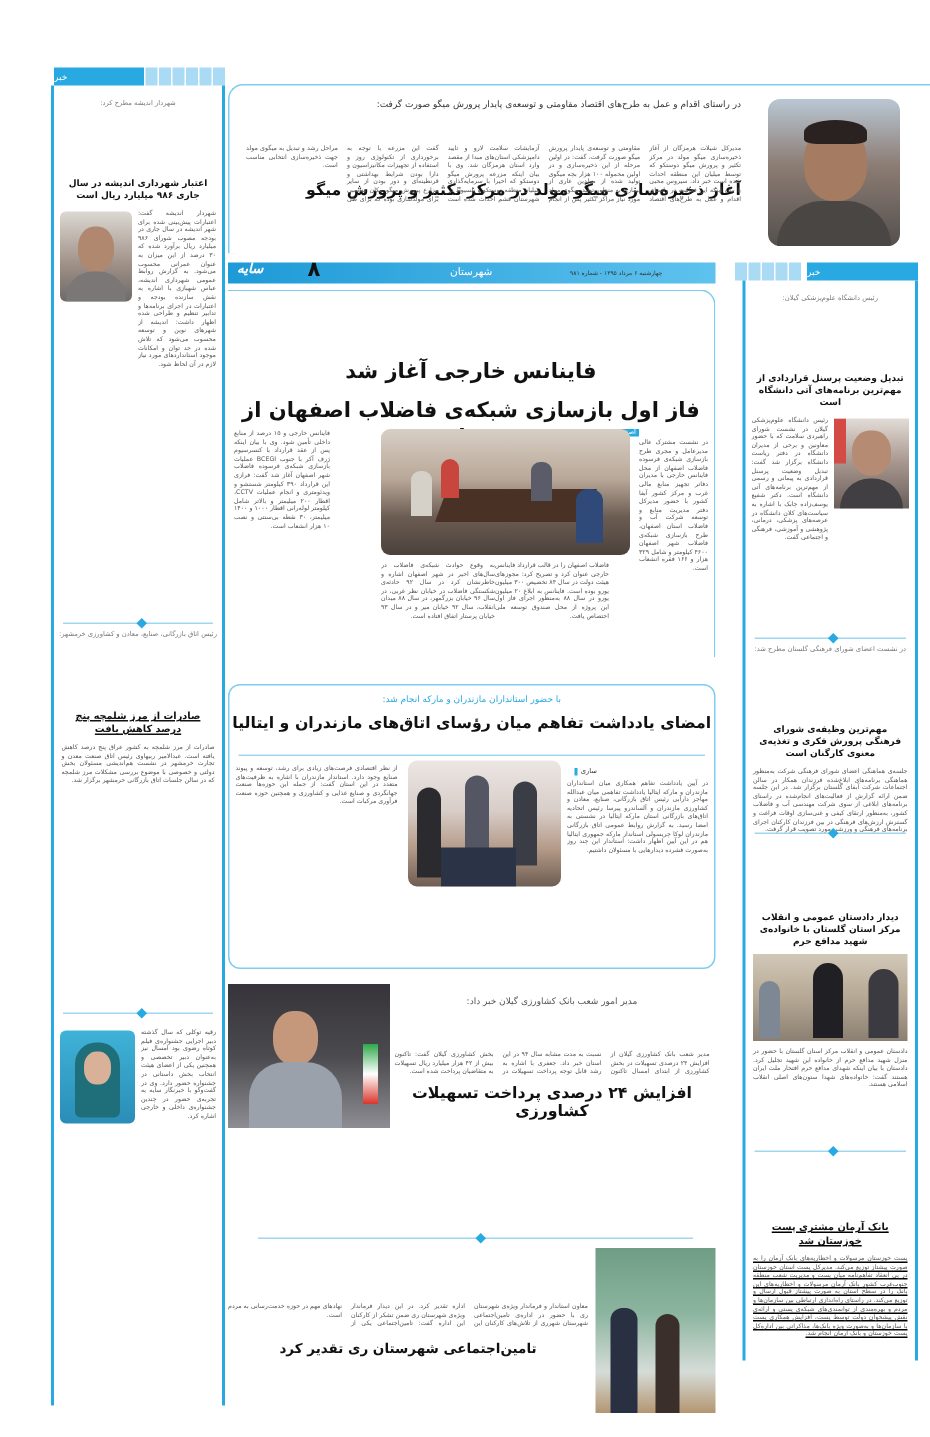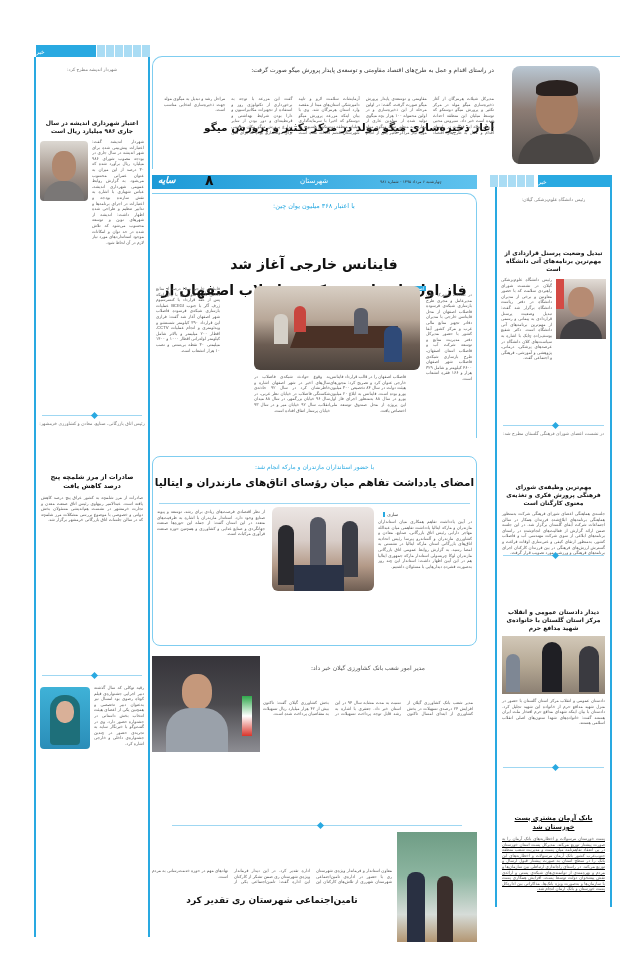--- a/index.html
+++ b/index.html
@@ -56,21 +56,21 @@
     <div class="photo" style="position:relative; float:left; width:48px; height:60px; margin:2px 4px 2px 0; border-radius:4px; background:linear-gradient(180deg,#dcd8d2 0%,#9e8f85 60%,#6d6a69 100%);">
       <div style="position:absolute; left:12px; top:10px; width:24px; height:30px; border-radius:45%; background:#b0886f;"></div>
       <div style="position:absolute; left:4px; top:40px; width:40px; height:20px; border-radius:18px 18px 0 0; background:#7a7776;"></div>
     </div>
     <div class="txt" style="height:250px; overflow:hidden;">شهردار اندیشه گفت: اعتبارات پیش‌بینی شده برای شهر اندیشه در سال جاری در بودجه مصوب شورای ۹۸۶ میلیارد ریال برآورد شده که ۳۰ درصد از این میزان به عنوان عمرانی محسوب می‌شود. به گزارش روابط عمومی شهرداری اندیشه، عباس شهبازی با اشاره به نقش سازنده بودجه و اعتبارات در اجرای برنامه‌ها و تدابیر تنظیم و طراحی شده اظهار داشت: اندیشه از شهرهای نوین و توسعه محسوب می‌شود که تلاش شده در حد توان و امکانات موجود استانداردهای مورد نیاز لازم در آن لحاظ شود.</div>
   </div>
   <div class="sep" style="left:6px; right:6px; top:358px;"></div>
   <div class="dot" style="left:56px; top:356px;"></div>
   <div style="position:absolute; top:364px; left:0; right:0;">
     <div class="kicker gray">رئیس اتاق بازرگانی، صنایع، معادن و کشاورزی خرمشهر:</div>
-    <h4 style="font-size:6.5px; line-height:9px; padding:2px 10px;">صادرات از مرز شلمچه پنج درصد کاهش یافت</h4>
+    <h4 style="font-size:6.5px; line-height:9px; padding:2px 10px;text-decoration:underline;">صادرات از مرز شلمچه پنج درصد کاهش یافت</h4>
     <div class="txt" style="padding:2px 5px; height:220px; overflow:hidden;">صادرات از مرز شلمچه به کشور عراق پنج درصد کاهش یافته است. عبدالامیر ربیهاوی رئیس اتاق صنعت معدن و تجارت خرمشهر در نشست هم‌اندیشی مسئولان بخش دولتی و خصوصی با موضوع بررسی مشکلات مرز شلمچه که در سالن جلسات اتاق بازرگانی خرمشهر برگزار شد.</div>
   </div>
   <div class="sep" style="left:6px; right:6px; top:618px;"></div>
   <div class="dot" style="left:56px; top:616px;"></div>
   <div style="position:absolute; top:626px; left:0; right:0;">
     <div style="padding:2px 4px;">
       <div class="photo" style="position:relative; float:left; width:50px; height:62px; margin:2px 4px 2px 0; border-radius:4px; background:linear-gradient(180deg,#3fb2d7 0%,#2a8db8 100%);">
         <div style="position:absolute; left:10px; top:8px; width:30px; height:50px; border-radius:14px 14px 4px 4px; background:#1e6f7a;"></div>
         <div style="position:absolute; left:16px; top:14px; width:18px; height:22px; border-radius:45%; background:#d9b098;"></div>
       </div>
@@ -79,21 +79,20 @@
   </div>
 </div>
 
 <div class="hdr-bar" style="left:152px; top:175px; width:325px;"></div>
 <div style="position:absolute; left:158px; top:175px; color:#fff; font-size:9px; font-weight:bold; font-style:italic;">سایه</div>
 <div style="position:absolute; left:205px; top:172px; color:#111; font-size:14px; font-weight:bold;">۸</div>
 <div style="position:absolute; left:300px; top:177px; color:#fff; font-size:7px; font-weight:normal;">شهرستان</div>
 <div style="position:absolute; left:380px; top:179px; color:#333; font-size:4px; width:95px; text-align:left;">چهارشنبه ۶ مرداد ۱۳۹۵ - شماره ۹۸۱</div>
 
 <div class="box" style="left:152px; top:193px; width:325px; height:245px; border-bottom:none; border-left:none; border-radius:0 10px 0 0;">
-  <div class="kicker" style="margin-top:8px; font-size:6.5px;">با اعتبار ۳۶۸ میلیون یوان چین:</div>
   <h1 style="font-size:14px; line-height:18px;">فاینانس خارجی آغاز شد</h1>
   <h1 style="font-size:14px; margin-top:8px; line-height:18px;">فاز اول بازسازی شبکه‌ی فاضلاب اصفهان از محل</h1>
   <div style="position:absolute; right:50px; top:92px; font-size:4.5px; background:#29a9e1; color:#fff; padding:0 2px;">
     <span>اصفهان</span>
   </div>
   <div class="txt" style="position:absolute; right:4px; top:92px; width:46px; height:150px; overflow:hidden; padding-top:6px;">در نشست مشترک عالی مدیرعامل و مجری طرح بازسازی شبکه‌ی فرسوده فاضلاب اصفهان از محل فاینانس خارجی با مدیران دفاتر تجهیز منابع مالی غرب و مرکز کشور آبفا کشور با حضور مدیرکل دفتر مدیریت منابع و توسعه شرکت آب و فاضلاب استان اصفهان، طرح بازسازی شبکه‌ی فاضلاب شهر اصفهان ۴۶۰۰ کیلومتر و شامل ۳۲۹ هزار و ۱۶۶ فقره انشعاب است.</div>
   <div class="photo" style="position:absolute; right:56px; top:92px; width:166px; height:84px; border-radius:6px; background:linear-gradient(180deg,#d8cfc4 0%,#b8a798 40%,#6b5c52 70%,#4b423c 100%);">
     <div style="position:absolute; left:40px; top:40px; width:100px; height:22px; background:#4a3126; transform:skewX(-20deg);"></div>
     <div style="position:absolute; left:20px; top:28px; width:14px; height:30px; border-radius:6px 6px 0 0; background:#d5d0c8;"></div>
     <div style="position:absolute; left:40px; top:20px; width:12px; height:26px; border-radius:6px 6px 0 0; background:#c9463f;"></div>
@@ -117,20 +116,21 @@
     <div style="position:absolute; left:6px; top:18px; width:16px; height:60px; border-radius:8px 8px 0 0; background:#2a2a2f;"></div>
     <div style="position:absolute; left:38px; top:10px; width:16px; height:56px; border-radius:8px 8px 0 0; background:#545763;"></div>
     <div style="position:absolute; left:70px; top:14px; width:16px; height:56px; border-radius:8px 8px 0 0; background:#3b3d46;"></div>
     <div style="position:absolute; left:22px; top:58px; width:50px; height:26px; background:#2b3346;"></div>
   </div>
   <div class="txt" style="position:absolute; left:4px; top:52px; width:108px; height:132px; overflow:hidden;">از نظر اقتصادی فرصت‌های زیادی برای رشد، توسعه و پیوند صنایع وجود دارد. استاندار مازندران با اشاره به ظرفیت‌های متعدد در این استان گفت: از جمله این حوزه‌ها صنعت جهانگردی و صنایع غذایی و کشاورزی و همچنین حوزه صنعت فرآوری مرکبات است.</div>
 </div>
 
 <div style="position:absolute; left:152px; top:654px; width:325px; height:150px;">
   <div class="kicker" style="position:absolute; right:4px; top:10px; width:210px; color:#555; font-size:6px;">مدیر امور شعب بانک کشاورزی گیلان خبر داد:</div>
+  <h2 style="position:absolute; right:4px; top:24px; width:210px; font-size:10.5px;">افزایش ۲۴ درصدی پرداخت تسهیلات کشاورزی</h2>
   <div class="photo" style="position:absolute; left:0; top:2px; width:108px; height:96px; background:linear-gradient(180deg,#36343a 0%,#4b4a4e 50%,#8d8d93 100%);">
     <div style="position:absolute; left:30px; top:18px; width:30px; height:36px; border-radius:45%; background:#c5987b;"></div>
     <div style="position:absolute; left:14px; top:52px; width:62px; height:44px; border-radius:24px 24px 0 0; background:#9aa1aa;"></div>
     <div style="position:absolute; left:90px; top:40px; width:10px; height:40px; background:linear-gradient(180deg,#2fa84b 0%,#fff 50%,#d9352b 100%);"></div>
   </div>
   <div class="cols" style="right:4px; top:46px; width:210px; height:100px; left:auto;">
     <div class="txt" style="column-count:3; column-gap:6px; height:100px; overflow:hidden;">مدیر شعب بانک کشاورزی گیلان از افزایش ۲۴ درصدی تسهیلات در بخش کشاورزی از ابتدای امسال تاکنون نسبت به مدت مشابه سال ۹۴ در این استان خبر داد. جعفری با اشاره به رشد قابل توجه پرداخت تسهیلات در بخش کشاورزی گیلان گفت: تاکنون بیش از ۴۲ هزار میلیارد ریال تسهیلات به متقاضیان پرداخت شده است.</div>
   </div>
 </div>
 

